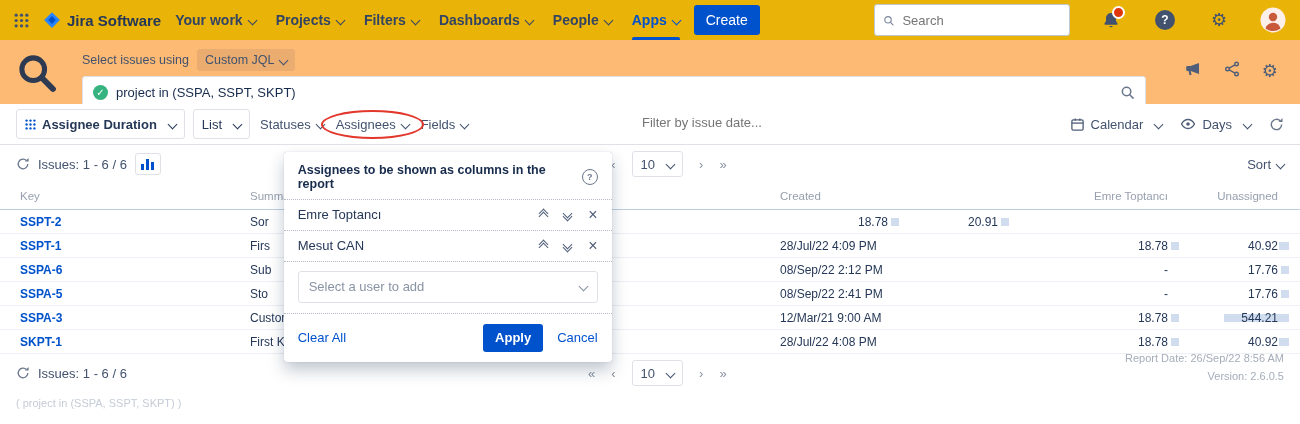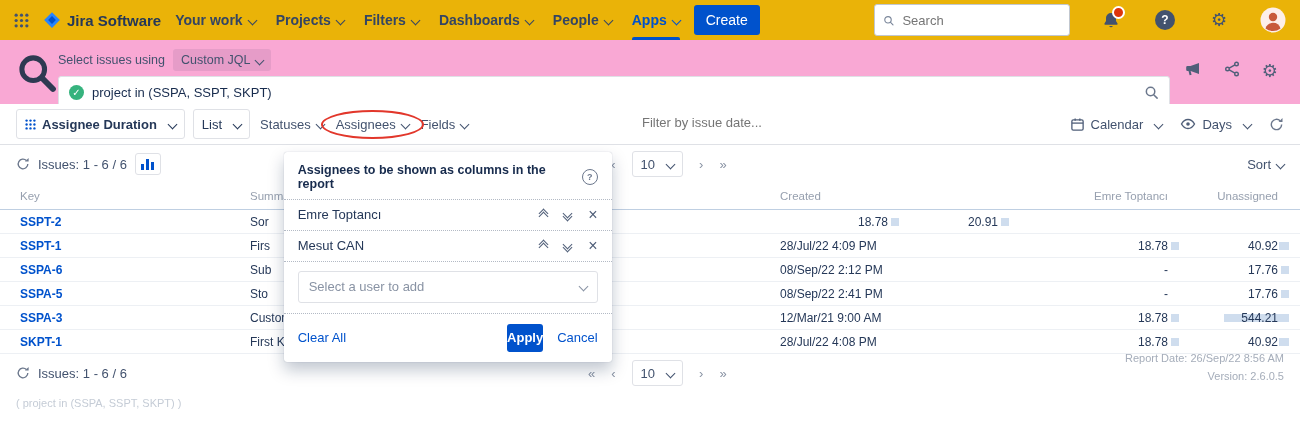--- a/index.html
+++ b/index.html
@@ -20,21 +20,21 @@
   .create-btn{background:var(--accent,#0052CC);color:#fff;font-size:14px;font-weight:400;border:none;border-radius:3px;height:30px;padding:0 12px;cursor:pointer;font-family:inherit}
   .nav-right{margin-left:auto;display:flex;align-items:center;gap:28px}
   .search-box{display:flex;align-items:center;gap:6px;border:1px solid #C1C7D0;border-radius:3px;height:30px;padding:0 8px;width:178px;background:#fff;color:#7A869A}
   .search-box input{border:none;outline:none;font-size:13px;width:100%;font-family:inherit;color:#172B4D;background:transparent}
   .icon-btn{position:relative;display:flex;align-items:center;justify-content:center;width:26px;height:26px;cursor:pointer;color:#42526E}
   .badge{position:absolute;top:-1px;right:-1px;width:9px;height:9px;border-radius:50%;background:#DE350B;border:2px solid #fff}
   .q-circle{width:20px;height:20px;border-radius:50%;background:#42526E;color:#fff;font-size:12px;font-weight:700;display:flex;align-items:center;justify-content:center}
   .gear-glyph{font-size:18px;line-height:1}
 
   
-  .querybar{position:relative;background:#f9a8d4;height:64px;padding:8px 0;box-sizing:border-box}
+  .querybar{position:relative;background:#fdba74;height:64px;padding:8px 24px;box-sizing:border-box}
   .q-logo{position:absolute;left:16px;top:12px;color:#2E3A52}
   .q-main{margin-left:58px;margin-right:130px}
   .q-row1{display:flex;align-items:center;gap:8px;height:24px;font-size:12.5px;color:#42526E}
   .mode-btn{display:flex;align-items:center;background:rgba(9,30,66,0.08);border:none;border-radius:3px;height:22px;padding:0 8px;font-size:12.5px;color:#42526E;cursor:pointer;font-family:inherit}
   .jql-input{display:flex;align-items:center;gap:8px;background:#fff;border:1px solid #DFE1E6;border-radius:3px;height:30px;margin-top:4px;padding:0 10px;font-size:13px;color:#172B4D;cursor:text}
   .check{width:15px;height:15px;min-width:15px;border-radius:50%;background:#36B37E;color:#fff;font-size:10px;display:flex;align-items:center;justify-content:center;font-weight:700}
   .jql-spacer{flex:1}
   .q-icons{position:absolute;right:22px;top:20px;display:flex;gap:22px;color:#505F79;align-items:center}
   .q-icons > *{cursor:pointer}
 
@@ -62,21 +62,21 @@
   .dbl i + i{margin-top:-4px}
   .c8{display:block;width:6px;height:6px;border-right:1.8px solid #505F79;border-bottom:1.8px solid #505F79}
   .upc{transform:rotate(-135deg)}
   .dnc{transform:rotate(45deg)}
   .p-x{font-size:16px;color:#505F79;line-height:1;cursor:pointer}
   .p-select{display:flex;align-items:center;margin:9px 14px 10px;border:1px solid #DFE1E6;border-radius:3px;height:30px;padding:0 10px;color:#8993A4;cursor:pointer}
   .p-select .cv{margin-left:auto}
   .p-div{border-bottom:1px dotted #B3BAC5}
   .p-foot{display:flex;align-items:center;padding:10px 14px}
   .link-blue{color:var(--accent,#0052CC);font-size:13px;cursor:pointer;background:none;border:none;font-family:inherit;padding:0}
-  .apply-btn{background:var(--accent,#0052CC);color:#fff;border:none;border-radius:3px;height:28px;padding:0 0;font-weight:700;font-size:13px;margin-left:auto;cursor:pointer;font-family:inherit}
+  .apply-btn{background:var(--accent,#0052CC);color:#fff;border:none;border-radius:3px;height:28px;padding:0 12px;font-weight:700;font-size:13px;margin-left:auto;cursor:pointer;font-family:inherit}
   .cancel{margin-left:14px}
 
   
   .issuesbar{position:relative;display:flex;align-items:center;height:38px;padding:0 16px;font-size:13px;color:#42526E}
   .refresh-icon{display:flex;align-items:center;color:#6B778C;margin-right:8px;cursor:pointer}
   .chart-btn{width:26px;height:22px;border:1px solid #DFE1E6;border-radius:3px;display:flex;align-items:flex-end;justify-content:center;gap:2px;padding:4px 5px;box-sizing:border-box;margin-left:8px;cursor:pointer;background:#fff}
   .chart-btn i{display:block;width:3px;background:var(--accent,#0052CC)}
   .pagination{position:absolute;left:588px;top:0;bottom:0;display:flex;align-items:center;gap:16px;color:#8993A4;font-size:13px}
   .pg{cursor:pointer}
   .pagesize{display:flex;align-items:center;gap:6px;border:1px solid #DFE1E6;border-radius:3px;height:24px;padding:0 8px;color:#42526E;cursor:pointer;background:#fff}

